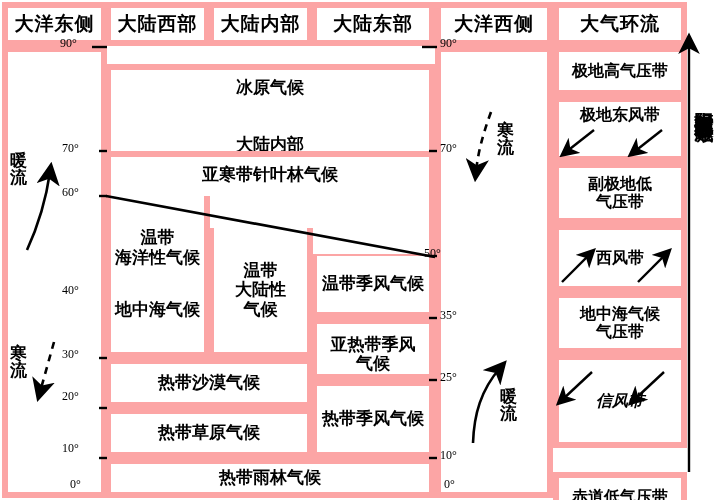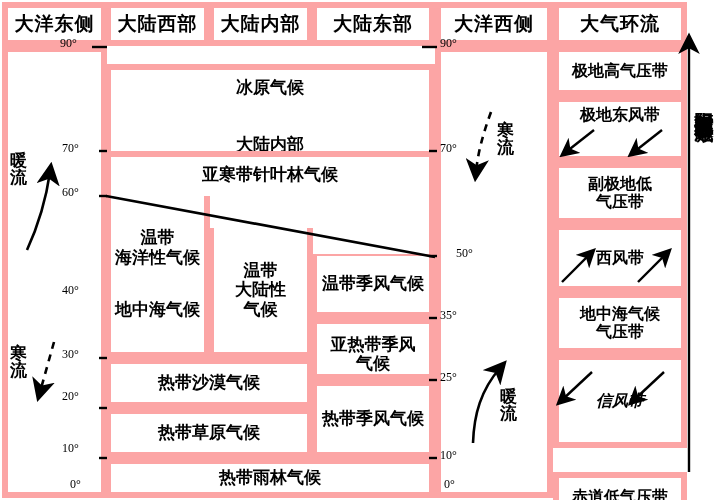--- a/index.html
+++ b/index.html
@@ -136,21 +136,21 @@
   </div>
 
   <div class="bx" style="left:105px;top:458px;width:330px;height:40px;">
     <span class="cellTxt">热带雨林气候</span>
   </div>
 
   <div class="bx" style="left:435px;top:46px;width:118px;height:452px;"></div>
 
   <div class="axisLbl" style="left:440px;top:36px;">90°</div>
   <div class="axisLbl" style="left:440px;top:141px;">70°</div>
-  <div class="axisLbl" style="left:456px;top:246px;">50°</div>
+  <div class="axisLbl" style="left:424px;top:246px;">50°</div>
   <div class="axisLbl" style="left:440px;top:308px;">35°</div>
   <div class="axisLbl" style="left:440px;top:370px;">25°</div>
   <div class="axisLbl" style="left:440px;top:448px;">10°</div>
   <div class="axisLbl" style="left:444px;top:477px;">0°</div>
 
   <div class="curLbl" style="left:497px;top:122px;">寒流</div>
   <div class="curLbl" style="left:500px;top:388px;">暖流</div>
 
   <div class="bx" style="left:553px;top:46px;width:134px;height:50px;">
     <span class="cellTxt small">极地高气压带</span>

